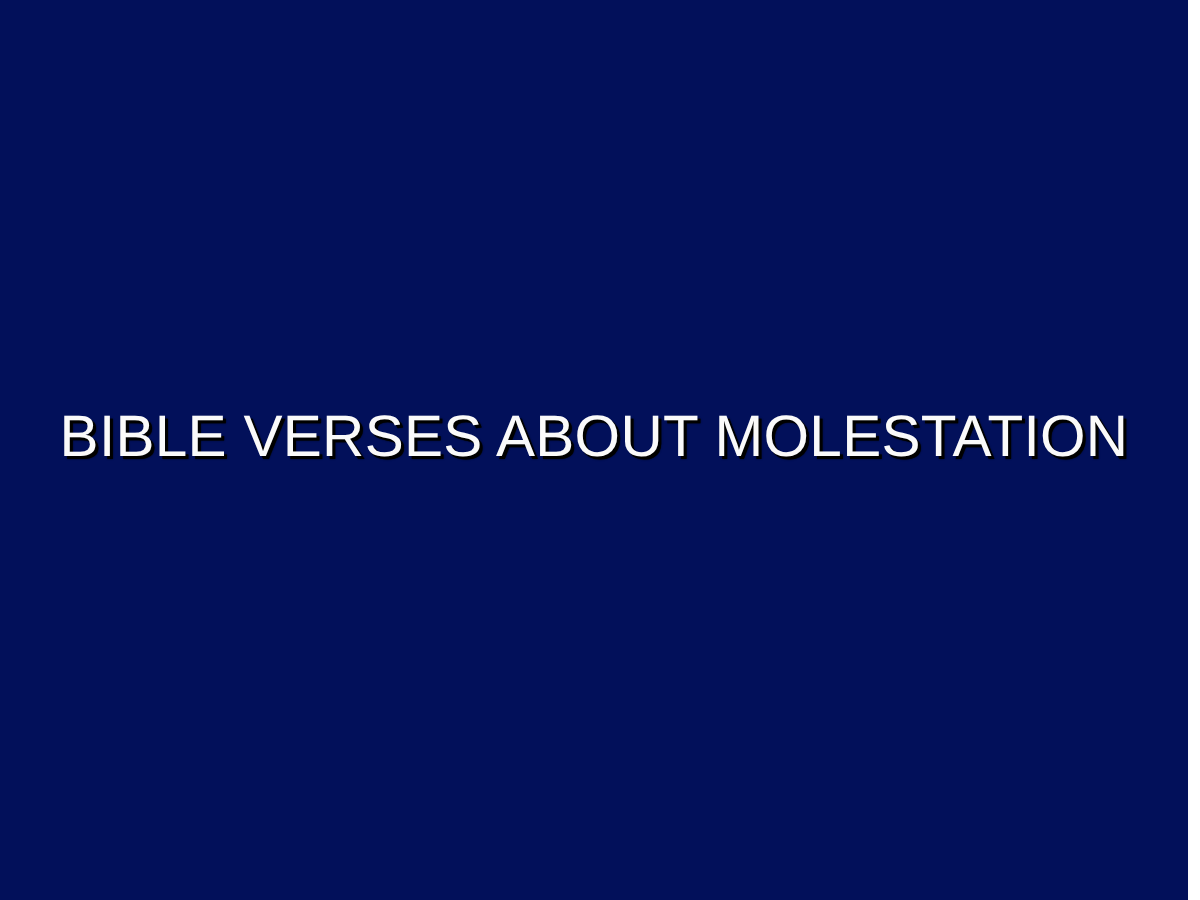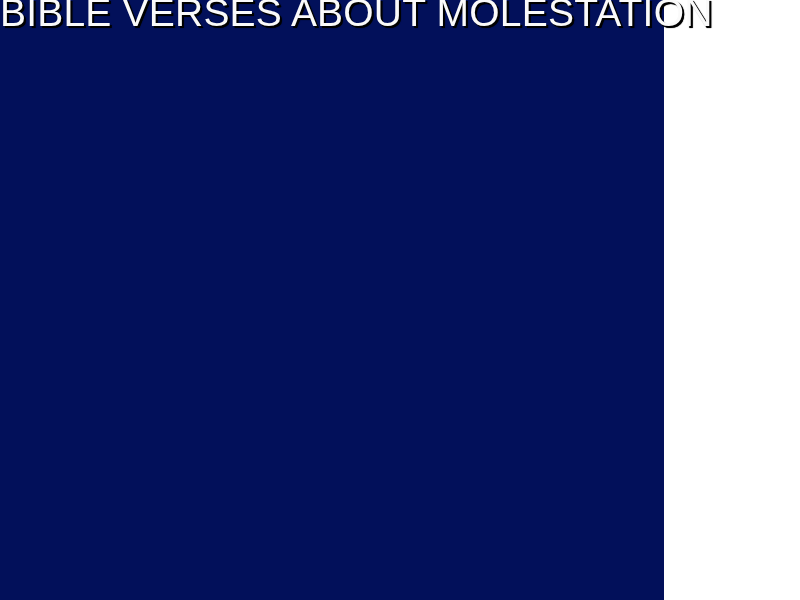--- a/index.html
+++ b/index.html
@@ -10,24 +10,25 @@
 
   body {
     width: 800px;
     height: 600px;
     overflow: hidden;
     font-family: "Liberation Sans", sans-serif;
   }
 
   #title-card {
     position: relative;
-    width: 664px;
+    width: 792px;
     height: 600px;
     background-color: #02105a;
     display: flex;
+    align-items: center;
     justify-content: center;
     box-sizing: border-box;
   }
 
   #title-block {
     width: 100%;
     text-align: center;
     
     transform: translateY(-8px);
   }

